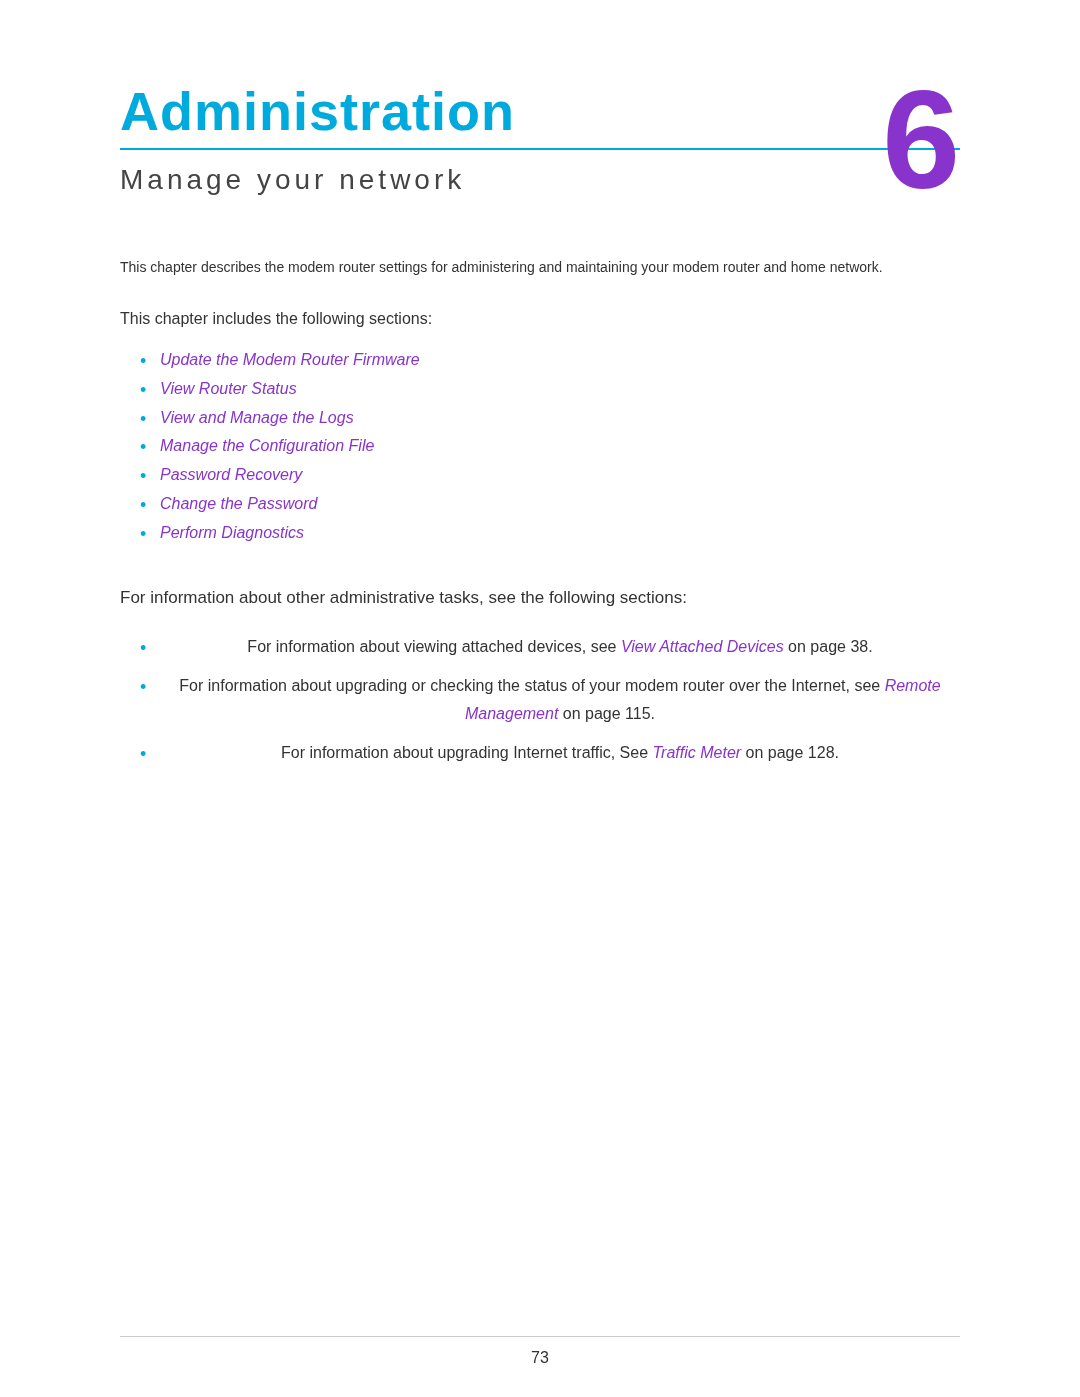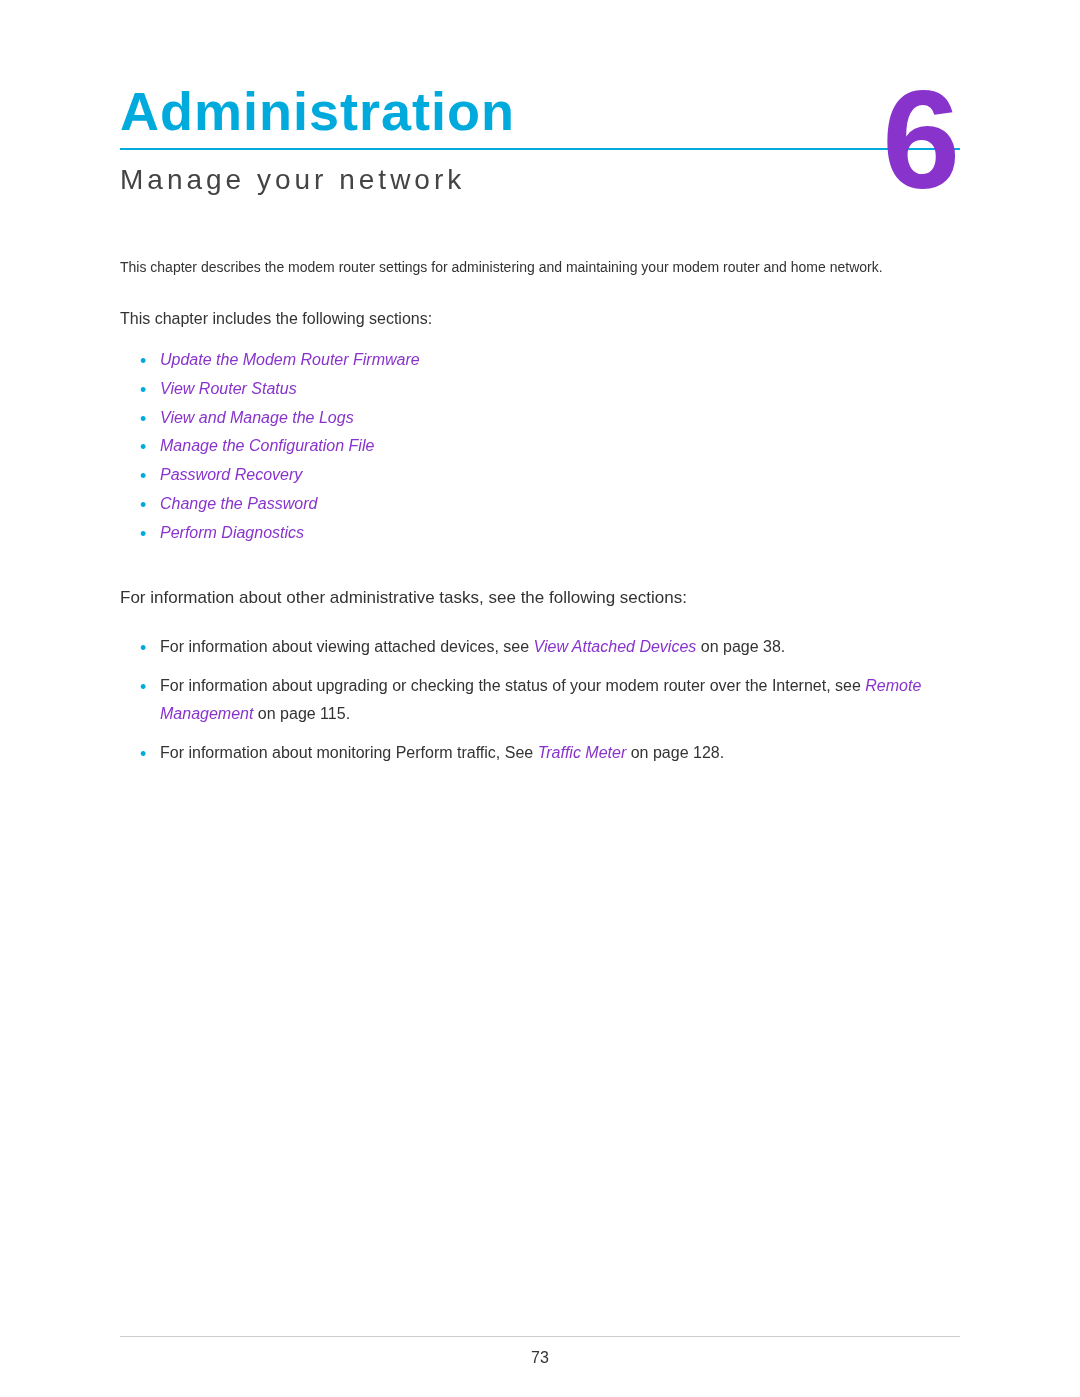--- a/index.html
+++ b/index.html
@@ -116,20 +116,21 @@
       font-size: 17px;
       line-height: 1.6;
       color: #333333;
       margin-bottom: 22px;
     }
 
     .additional-bullets {
       list-style: none;
       margin-bottom: 8px;
       padding-left: 20px;
+      text-align: center;
     }
 
     .additional-bullets li {
       font-size: 16px;
       line-height: 1.8;
       color: #333333;
       position: relative;
       padding-left: 20px;
       margin-bottom: 10px;
     }
@@ -206,21 +207,21 @@
     <p class="additional-info">For information about other administrative tasks, see the following sections:</p>
 
     <ul class="additional-bullets">
       <li>
         <span>For information about viewing attached devices, see </span><a class="link-text">View Attached Devices</a><span> on page 38.</span>
       </li>
       <li>
         <span>For information about upgrading or checking the status of your modem router over the Internet, see </span><a class="link-text">Remote Management</a><span> on page 115.</span>
       </li>
       <li>
-        <span>For information about monitoring Perform traffic, See </span><a class="link-text">Traffic Meter</a><span> on page 128.</span>
+        <span>For information about upgrading Internet traffic, See </span><a class="link-text">Traffic Meter</a><span> on page 128.</span>
       </li>
     </ul>
 
   </div>
 
   <hr class="footer-divider">
   <div class="page-number">73</div>
 
 </div>
 

